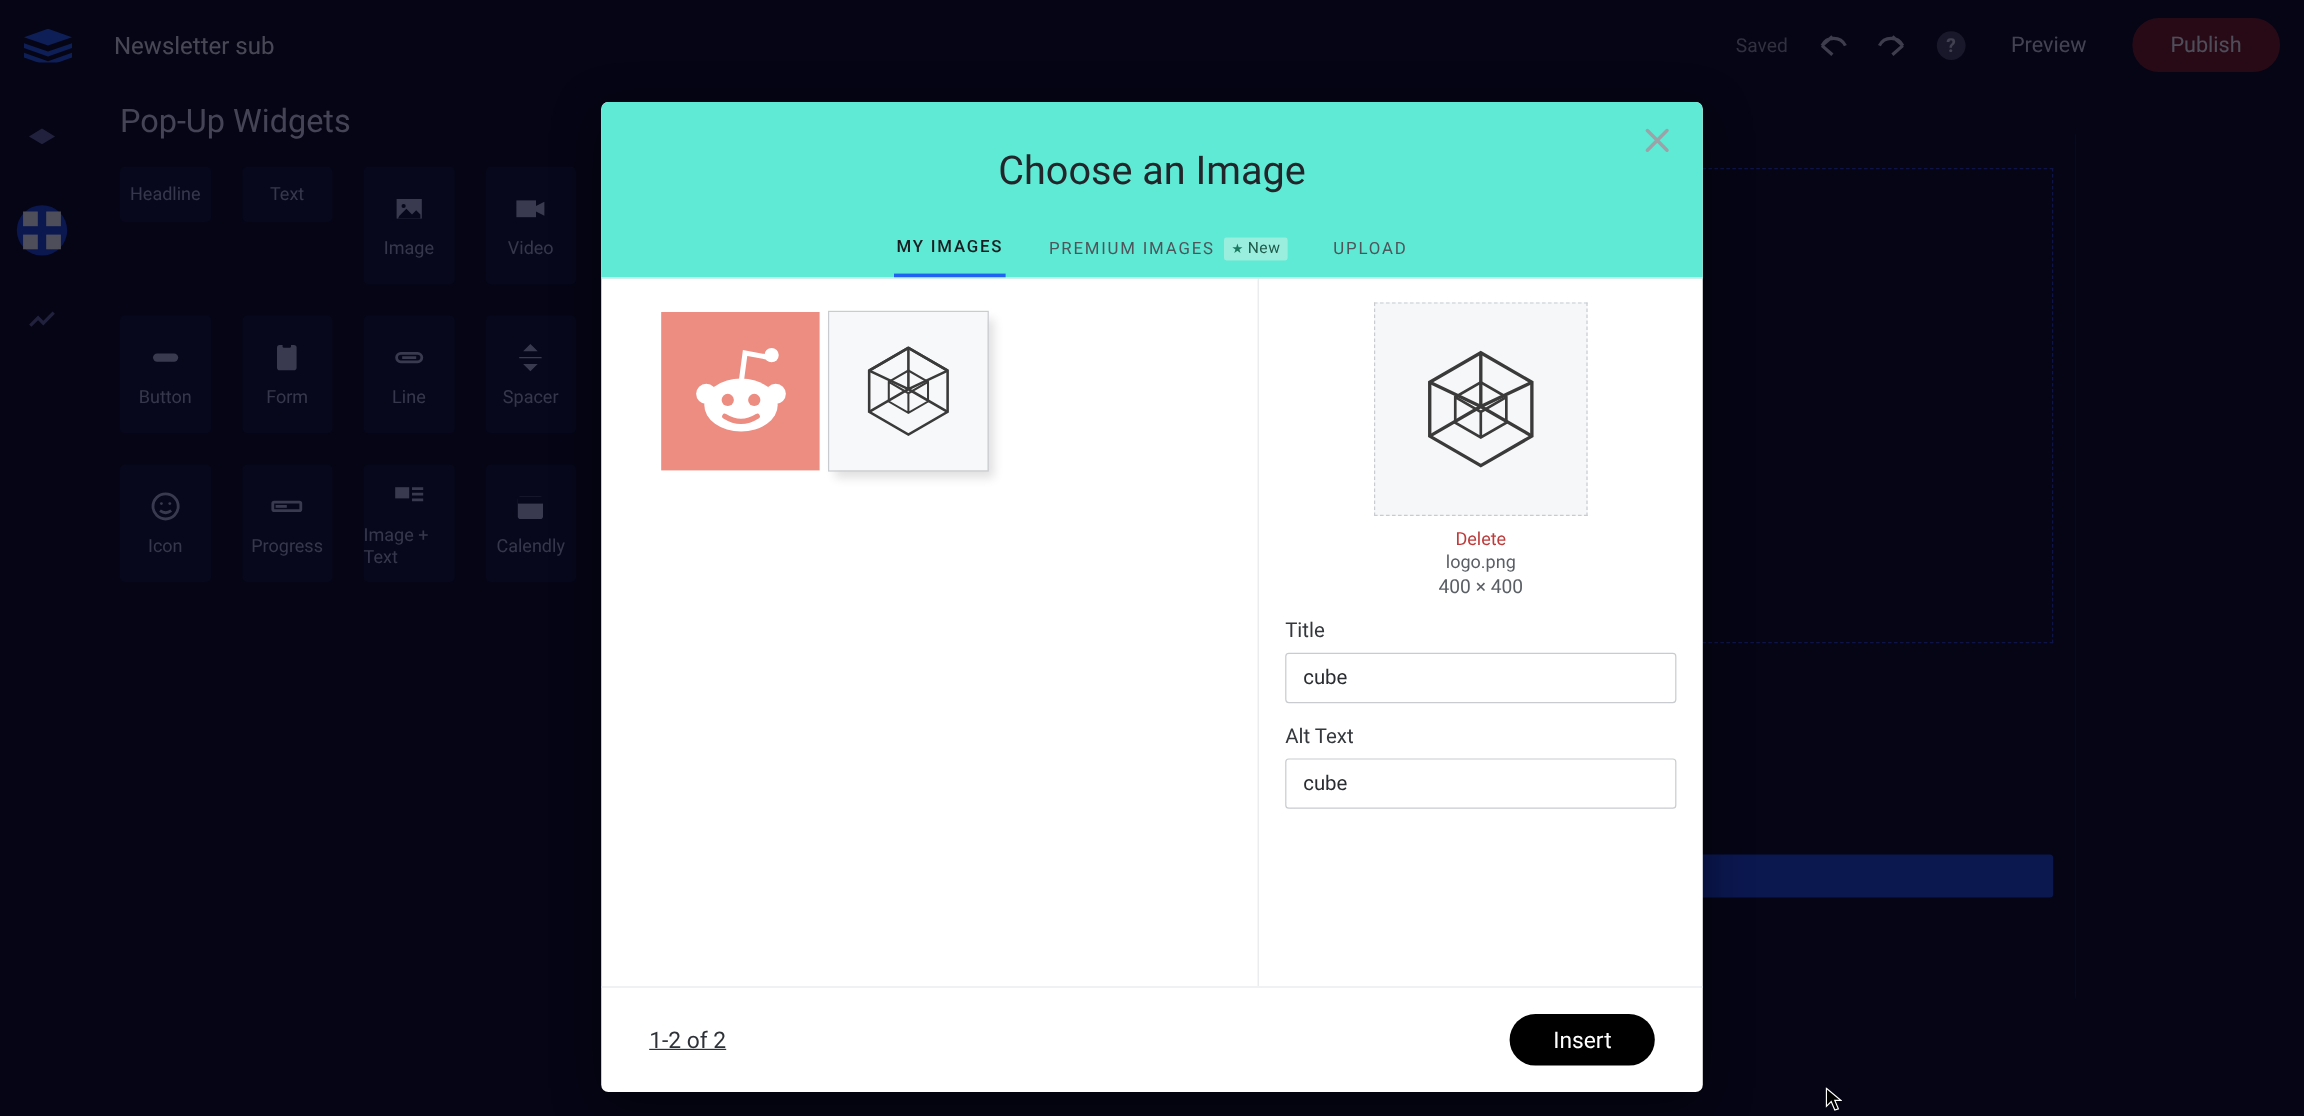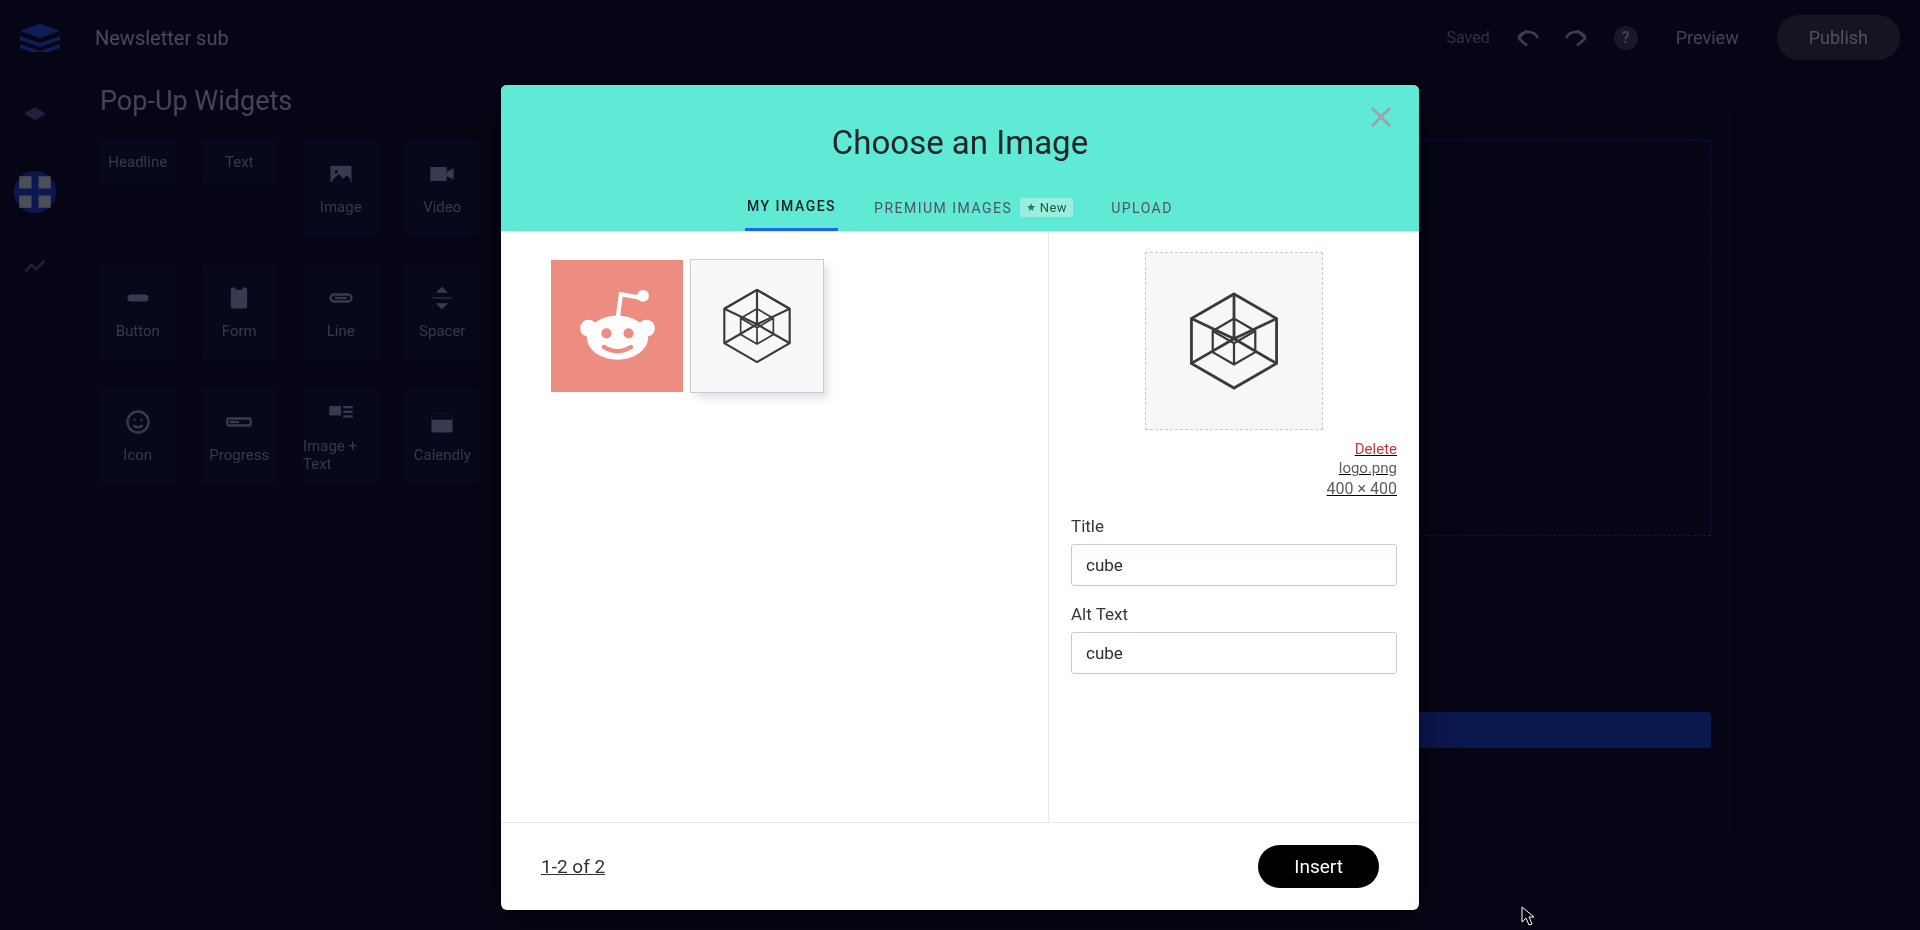--- a/index.html
+++ b/index.html
@@ -45,21 +45,21 @@
       margin-left: auto;
       display: flex;
       align-items: center;
       gap: 24px;
     }
     .bg-saved { color: #9a9aa5; font-size: 16px; }
     .bg-icon-btn { color: #c5c5d5; width: 26px; height: 26px; }
     .bg-help { width: 24px; height: 24px; border-radius: 50%; background: #4a4a5f; display: flex; align-items: center; justify-content: center; color: #cfcfe0; font-weight: 700; }
     .bg-preview { color: #d8d8e5; font-size: 18px; padding: 0 14px; }
     .bg-publish {
-      background: #404040;
+      background: #7f1d1d;
       color: #fff;
       font-size: 18px;
       padding: 12px 32px;
       border-radius: 22px;
     }
     
     .bg-leftbar {
       position: absolute;
       top: 75px; left: 0;
       width: 70px; bottom: 0;
@@ -214,22 +214,21 @@
       align-self: center;
       width: 178px; height: 178px;
       display: flex;
       align-items: center;
       justify-content: center;
       background: #f6f7f8;
     }
     .preview-box .cube-svg { width: 112px; height: 112px; }
     .meta-right {
       margin-top: 10px;
-      text-align: right;
-      text-decoration: underline;
+      text-align: center;
     }
     .delete-link { color: #be3b3b; font-size: 15px; cursor: pointer; }
     .filename { color: #5a5f66; font-size: 15px; margin-top: 1px; }
     .dims { color: #5a5f66; font-size: 16px; margin-top: 2px; }
     .field-label {
       color: #34383c;
       font-size: 17px;
       margin-top: 18px;
       margin-bottom: 8px;
     }

